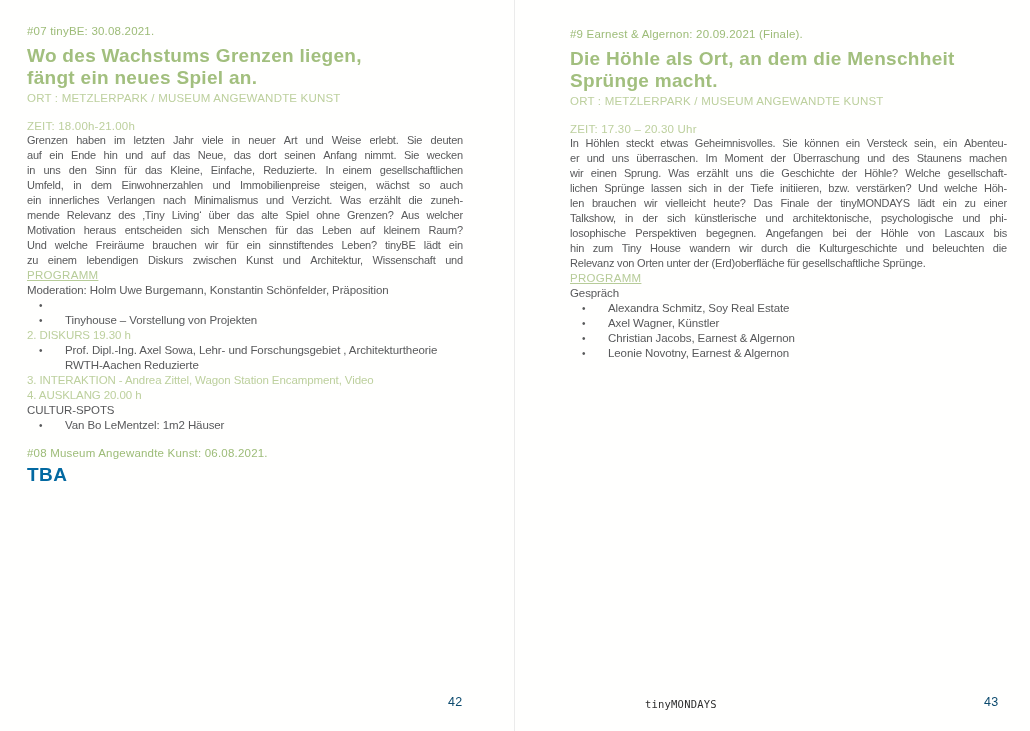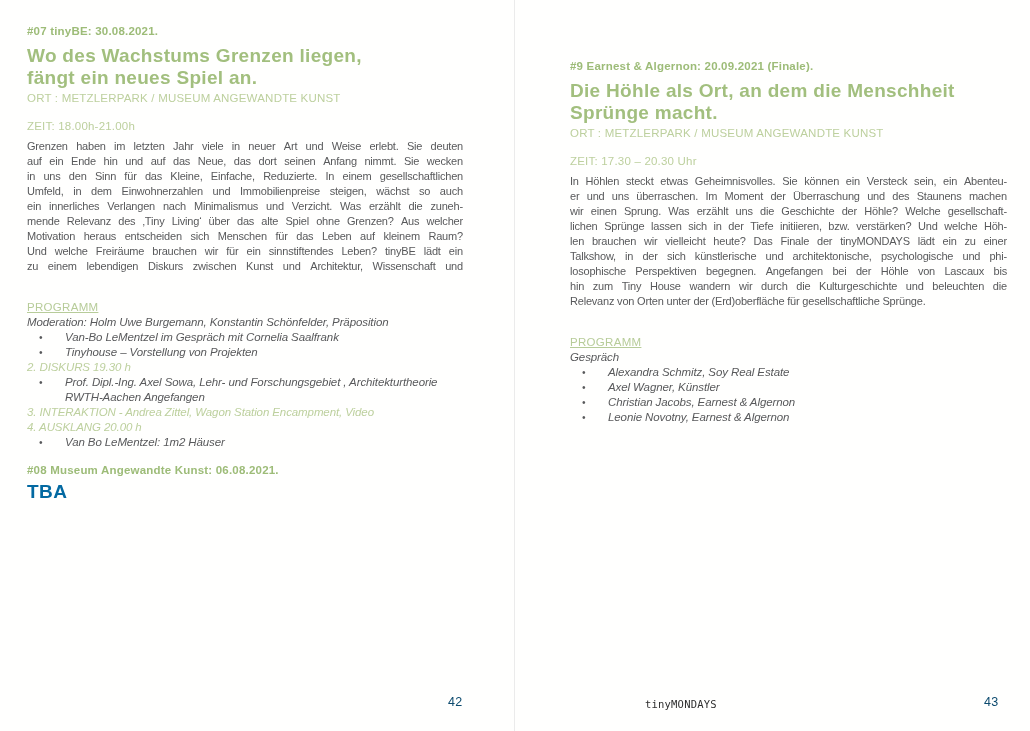--- a/index.html
+++ b/index.html
@@ -14,48 +14,48 @@
   .sheet { position:absolute; inset:0; background:#fffffe; }
   .divider {
     position:absolute; left:514px; top:0; bottom:0; width:1px;
     background:#ebebeb;
   }
   .col { position:absolute; top:0; }
   .col.left  { left:27px;  width:436px; }
   .col.right { left:570px; width:437px; }
 
   .kicker {
-    font-size:11.5px; font-weight:bold; color:#9dbc78;
+    font-size:11.5px; font-weight:normal; color:#9dbc78;
     letter-spacing:0.2px; line-height:13px;
   }
   .col.left  .kicker.first { margin-top:25px; }
-  .col.right .kicker.first { margin-top:60px; }
+  .col.right .kicker.first { margin-top:28px; }
   .title {
     margin-top:7px;
     font-size:19px; font-weight:bold; color:#a2bf7e;
     line-height:22px; letter-spacing:0.3px;
   }
   .meta {
     font-size:11.5px; color:#bdd09e; line-height:13.5px;
     letter-spacing:0.2px; margin-top:14px;
   }
   .meta.first { margin-top:3px; }
 
-  .body-block { margin-top:6px; font-size:11px; letter-spacing:-0.2px;
+  .body-block { font-size:11px; letter-spacing:-0.2px;
     color:#58595b; overflow:hidden; }
   .bline { display:flex; justify-content:space-between;
     line-height:15px; height:15px; white-space:nowrap; }
   .bline span { display:inline-block; }
   .bline.last { display:block; }
 
   .prog-label {
-    margin-top:26px; font-size:11.5px; color:#b7cc99;
+    margin-top:0; font-size:11.5px; color:#b7cc99;
     text-decoration:underline; letter-spacing:0.3px; line-height:14px;
   }
-  .prog { margin-top:1px; font-size:11.5px; letter-spacing:-0.1px;font-style:italic; }
+  .prog { margin-top:1px; font-size:11.5px; letter-spacing:-0.1px; }
   .prog > div { line-height:15px; min-height:15px; white-space:nowrap; }
   .prog-dark   { color:#58595b; }
   .prog-green  { color:#bdd09e; }
   .prog-bullet { color:#58595b; position:relative; padding-left:38px; }
   .prog-bullet .bullet {
     position:absolute; left:12px; top:0; font-size:10px; color:#58595b;
   }
   .prog-indent { color:#58595b; padding-left:38px; }
 
   .kicker.next { margin-top:14px; }
@@ -214,27 +214,28 @@
           <span>Kunst</span>
           <span>und</span>
           <span>Architektur,</span>
           <span>Wissenschaft</span>
           <span>und</span>
         </div>
       </div>
     <div class="prog-label">PROGRAMM</div>
     <div class="prog">
         <div class="prog-dark">Moderation: Holm Uwe Burgemann, Konstantin Schönfelder, Präposition</div>
-        <div class="prog-bullet"><span class="bullet">•</span><span>Van-Bo LeMentzel im Gespräch mit Cornelia Saalfrank</span></div>
+        <div class="prog-bullet"><span class="bullet">•</span></div>
         <div class="prog-bullet"><span class="bullet">•</span><span>Tinyhouse – Vorstellung von Projekten</span></div>
         <div class="prog-green">2. DISKURS 19.30 h</div>
         <div class="prog-bullet"><span class="bullet">•</span><span>Prof. Dipl.-Ing. Axel Sowa, Lehr- und Forschungsgebiet , Architekturtheorie</span></div>
-        <div class="prog-indent">RWTH-Aachen Angefangen</div>
+        <div class="prog-indent">RWTH-Aachen Reduzierte</div>
         <div class="prog-green">3. INTERAKTION - Andrea Zittel, Wagon Station Encampment, Video</div>
         <div class="prog-green">4. AUSKLANG 20.00 h</div>
+        <div class="prog-dark">CULTUR-SPOTS</div>
         <div class="prog-bullet"><span class="bullet">•</span><span>Van Bo LeMentzel:  1m2 Häuser</span></div>
       </div>
     <div class="kicker next">#08 Museum Angewandte Kunst: 06.08.2021.</div>
     <div class="tba">TBA</div>
   </section>
 
   <section class="col right">
     <div class="kicker first">#9 Earnest &amp; Algernon: 20.09.2021 (Finale).</div>
     <h1 class="title">
       <span>Die Höhle als Ort, an dem die Menschheit</span><br>

